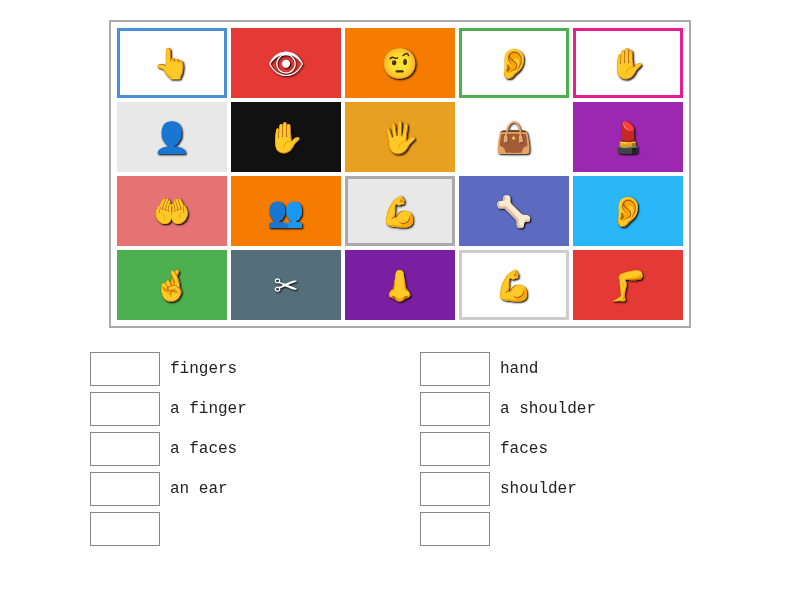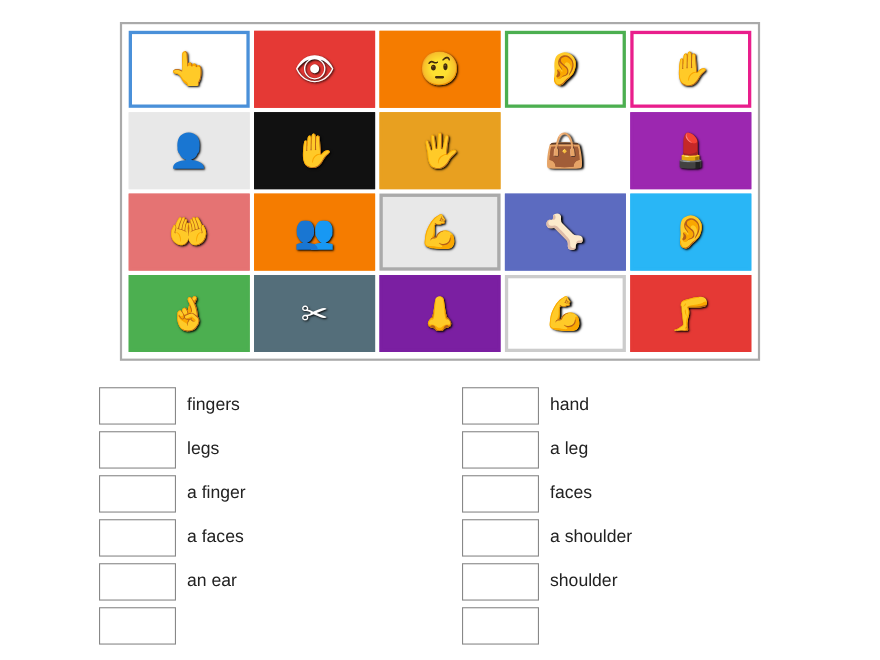--- a/index.html
+++ b/index.html
@@ -95,20 +95,21 @@
       height: 34px;
       border: 1.5px solid #888;
       background: #fff;
       flex-shrink: 0;
     }
 
     .match-label {
       font-size: 16px;
       color: #222;
       white-space: nowrap;
+      font-family: Liberation Mono, monospace;
     }
   </style>
 </head>
 <body>
 
 <div class="image-grid">
 <div class="img-cell cell-0">
       <span class="icon-text">👆</span>
     </div>
     <div class="img-cell cell-1">
@@ -171,24 +172,20 @@
   </div>
 
 <div class="matching-section">
   <div class="match-column" id="left-col">
       <div class="match-row">
         <div class="match-box"></div>
         <span class="match-label">fingers</span>
       </div>
       <div class="match-row">
         <div class="match-box"></div>
-        <span class="match-label">legs</span>
-      </div>
-      <div class="match-row">
-        <div class="match-box"></div>
         <span class="match-label">a finger</span>
       </div>
       <div class="match-row">
         <div class="match-box"></div>
         <span class="match-label">a faces</span>
       </div>
       <div class="match-row">
         <div class="match-box"></div>
         <span class="match-label">an ear</span>
       </div>
@@ -196,31 +193,27 @@
         <div class="match-box"></div>
       </div>
     </div>
   <div class="match-column" id="right-col">
       <div class="match-row">
         <div class="match-box"></div>
         <span class="match-label">hand</span>
       </div>
       <div class="match-row">
         <div class="match-box"></div>
-        <span class="match-label">a leg</span>
+        <span class="match-label">a shoulder</span>
       </div>
       <div class="match-row">
         <div class="match-box"></div>
         <span class="match-label">faces</span>
       </div>
       <div class="match-row">
         <div class="match-box"></div>
-        <span class="match-label">a shoulder</span>
-      </div>
-      <div class="match-row">
-        <div class="match-box"></div>
         <span class="match-label">shoulder</span>
       </div>
       <div class="match-row">
         <div class="match-box"></div>
       </div>
     </div>
 </div>
 
 </body></html>

